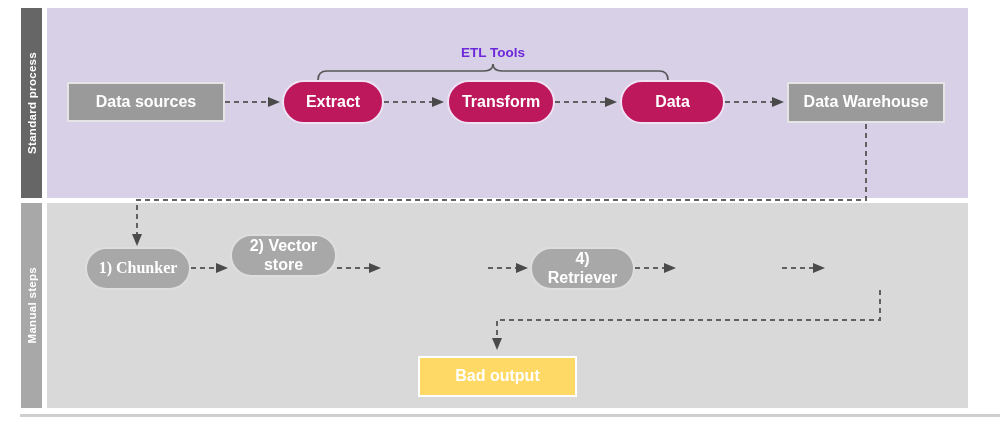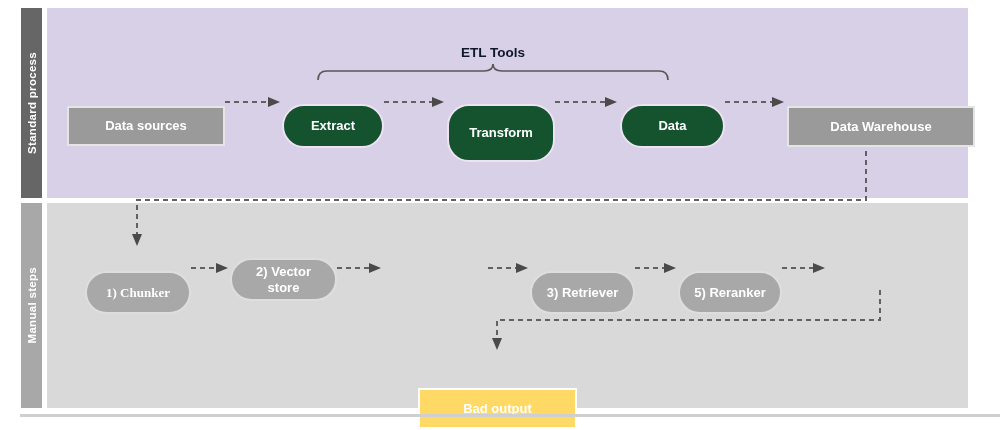--- a/index.html
+++ b/index.html
@@ -16,46 +16,46 @@
   }
   .lane-body{position:absolute;}
   .lane-body.std{left:47px;top:8px;width:921px;height:190px;background:#d7d0e6;}
   .lane-body.man{left:47px;top:203px;width:921px;height:205px;background:#d9d9d9;}
   .overlay{position:absolute;left:0;top:0;width:1003px;height:430px;pointer-events:none;}
   .dash{fill:none;stroke:#616161;stroke-width:2;stroke-dasharray:5 4;}
   .ah{fill:#4a4a4a;stroke:none;}
   .brace{fill:none;stroke:#575757;stroke-width:1.7;}
   .node{
     position:absolute;display:flex;align-items:center;justify-content:center;
-    text-align:center;color:#ffffff;font-weight:bold;font-size:13px;line-height:1.18;
-    box-sizing:border-box;padding:2px 8px;margin-top:24px;
+    text-align:center;color:#ffffff;font-weight:bold;font-size:16px;line-height:1.18;
+    box-sizing:border-box;padding:2px 8px;
   }
   .pill{border-radius:22px;}
-  .pill.etl{background:#14532d;border:2px solid #eee2f4;}
+  .pill.etl{background:#be185d;border:2px solid #eee2f4;}
   .pill.man{background:#a8a8a8;border:2px solid #dedede;}
   .rect.gray{background:#9a9a9a;border:2px solid #e5e5e5;}
   .rect.yellow{background:#ffd966;border:2px solid #ffffff;}
   .annotation{
     position:absolute;left:448px;top:45px;width:90px;text-align:center;
-    color:#0f172a;font-weight:bold;font-size:13.5px;
+    color:#6d28d9;font-weight:bold;font-size:13.5px;
   }
   .page-divider{position:absolute;left:20px;top:414px;width:980px;height:3px;background:#cfcfcf;}
   
   #n-datasources{left:67px;top:82px;width:158px;height:40px;}
   #n-extract{left:282px;top:80px;width:102px;height:44px;}
-  #n-transform{left:447px;top:80px;width:108px;height:58px;}
+  #n-transform{left:447px;top:80px;width:108px;height:44px;}
   #n-load{left:620px;top:80px;width:105px;height:44px;}
-  #n-warehouse{left:787px;top:82px;width:188px;height:41px;}
+  #n-warehouse{left:787px;top:82px;width:158px;height:41px;}
   #n-chunker{left:85px;top:247px;width:106px;height:43px;font-family:Liberation Serif, serif;}
   #n-vectorstore{left:230px;top:234px;width:107px;height:43px;}
   #n-rewriter{left:383px;top:247px;width:105px;height:43px;}
   #n-retriever{left:530px;top:247px;width:105px;height:43px;}
   #n-reranker{left:678px;top:247px;width:104px;height:43px;}
   #n-consolidator{left:825px;top:247px;width:106px;height:43px;}
-  #n-badoutput{left:418px;top:364px;width:159px;height:41px;}
+  #n-badoutput{left:418px;top:356px;width:159px;height:41px;}
 </style>
 </head>
 <body>
 
 <div class="canvas">
 
   <div class="lane-bar std">
     <span class="vtext">Standard process</span>
   </div>
   <div class="lane-body std"></div>
@@ -116,18 +116,17 @@
   <div class="annotation">ETL Tools</div>
 
   <div id="n-datasources" class="node rect gray">Data sources</div>
   <div id="n-extract" class="node pill etl">Extract</div>
   <div id="n-transform" class="node pill etl">Transform</div>
   <div id="n-load" class="node pill etl">Data</div>
   <div id="n-warehouse" class="node rect gray">Data Warehouse</div>
 
   <div id="n-chunker" class="node pill man">1) Chunker</div>
   <div id="n-vectorstore" class="node pill man">2) Vector store</div>
-  <div id="n-retriever" class="node pill man">3) Retriever</div>
-  <div id="n-reranker" class="node pill man">5) Reranker</div>
+  <div id="n-retriever" class="node pill man">4) Retriever</div>
   <div id="n-badoutput" class="node rect yellow">Bad output</div>
 
   <div class="page-divider"></div>
 </div>
 
 </body></html>

